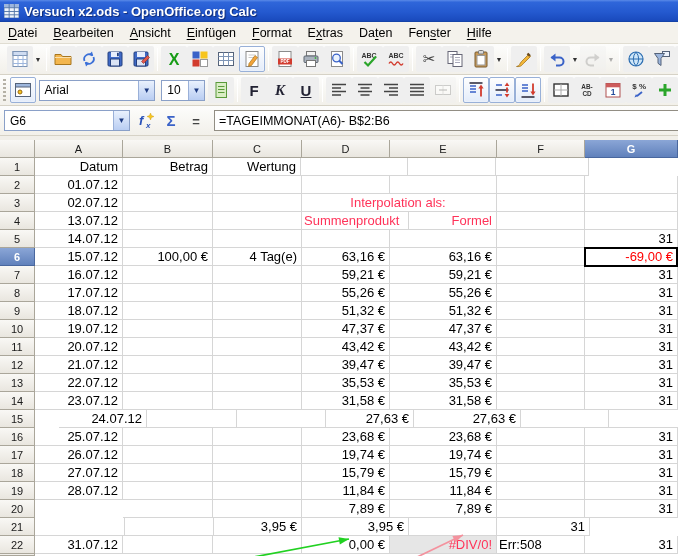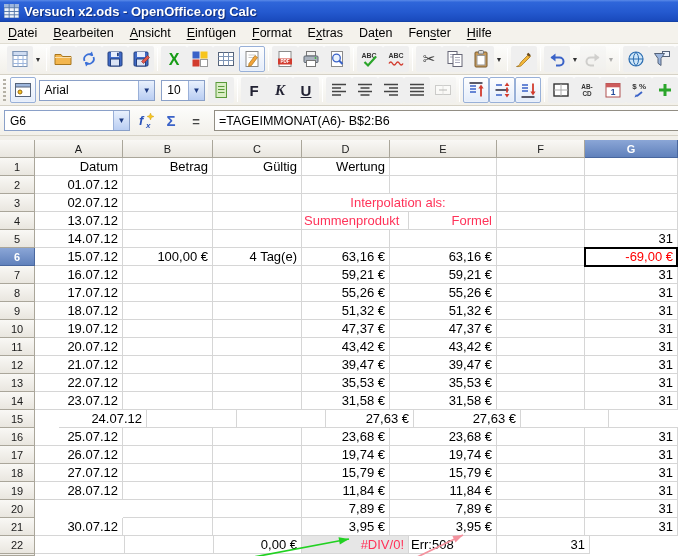--- a/index.html
+++ b/index.html
@@ -418,21 +418,20 @@
         <div class="ch" style="width: 89px; min-width: 89px;">C</div>
         <div class="ch" style="width: 88px; min-width: 88px;">D</div>
         <div class="ch" style="width: 107px; min-width: 107px;">E</div>
         <div class="ch" style="width: 88px; min-width: 88px;">F</div>
         <div class="ch sel" style="width: 93px; min-width: 93px;">G</div>
       </div>
       <div class="sheet-row">
         <div class="rh">1</div>
         <div class="c" style="width: 88px; min-width: 88px;">Datum</div>
         <div class="c" style="width: 90px; min-width: 90px;">Betrag</div>
-        <div class="c" style="width: 89px; min-width: 89px;">Gültig</div>
         <div class="c" style="width: 88px; min-width: 88px;">Wertung</div>
         <div class="c" style="width: 107px; min-width: 107px;"></div>
         <div class="c" style="width: 88px; min-width: 88px;"></div>
         <div class="c" style="width: 93px; min-width: 93px;"></div>
       </div>
       <div class="sheet-row">
         <div class="rh">2</div>
         <div class="c" style="width: 88px; min-width: 88px;">01.07.12</div>
         <div class="c" style="width: 90px; min-width: 90px;"></div>
         <div class="c" style="width: 89px; min-width: 89px;"></div>
@@ -615,30 +614,30 @@
         <div class="c" style="width: 88px; min-width: 88px; margin-top: 29px;">29.07.12</div>
         <div class="c" style="width: 90px; min-width: 90px;"></div>
         <div class="c" style="width: 89px; min-width: 89px;"></div>
         <div class="c" style="width: 88px; min-width: 88px;">7,89 €</div>
         <div class="c" style="width: 107px; min-width: 107px;">7,89 €</div>
         <div class="c" style="width: 88px; min-width: 88px;"></div>
         <div class="c" style="width: 93px; min-width: 93px;">31</div>
       </div>
       <div class="sheet-row">
         <div class="rh">21</div>
-        <div class="c" style="width: 88px; min-width: 88px;">30.07.12</div>
         <div class="c" style="width: 90px; min-width: 90px;"></div>
         <div class="c" style="width: 89px; min-width: 89px;"></div>
         <div class="c" style="width: 88px; min-width: 88px;">3,95 €</div>
         <div class="c" style="width: 107px; min-width: 107px;">3,95 €</div>
         <div class="c" style="width: 88px; min-width: 88px;"></div>
         <div class="c" style="width: 93px; min-width: 93px;">31</div>
       </div>
       <div class="sheet-row">
         <div class="rh">22</div>
+        <div class="c" style="width: 88px; min-width: 88px;">31.07.12</div>
         <div class="c" style="width: 90px; min-width: 90px;"></div>
         <div class="c" style="width: 89px; min-width: 89px;"></div>
         <div class="c" style="width: 88px; min-width: 88px;">0,00 €</div>
         <div class="c" style="width: 107px; min-width: 107px; color: rgb(255, 51, 89); background: rgb(230, 230, 230);">#DIV/0!</div>
         <div class="c left" style="width: 88px; min-width: 88px;">Err:508</div>
         <div class="c" style="width: 93px; min-width: 93px;">31</div>
       </div>
       <div class="sheet-row" style="height: 2px; overflow: hidden;">
         <div class="rh"></div>
       </div>

